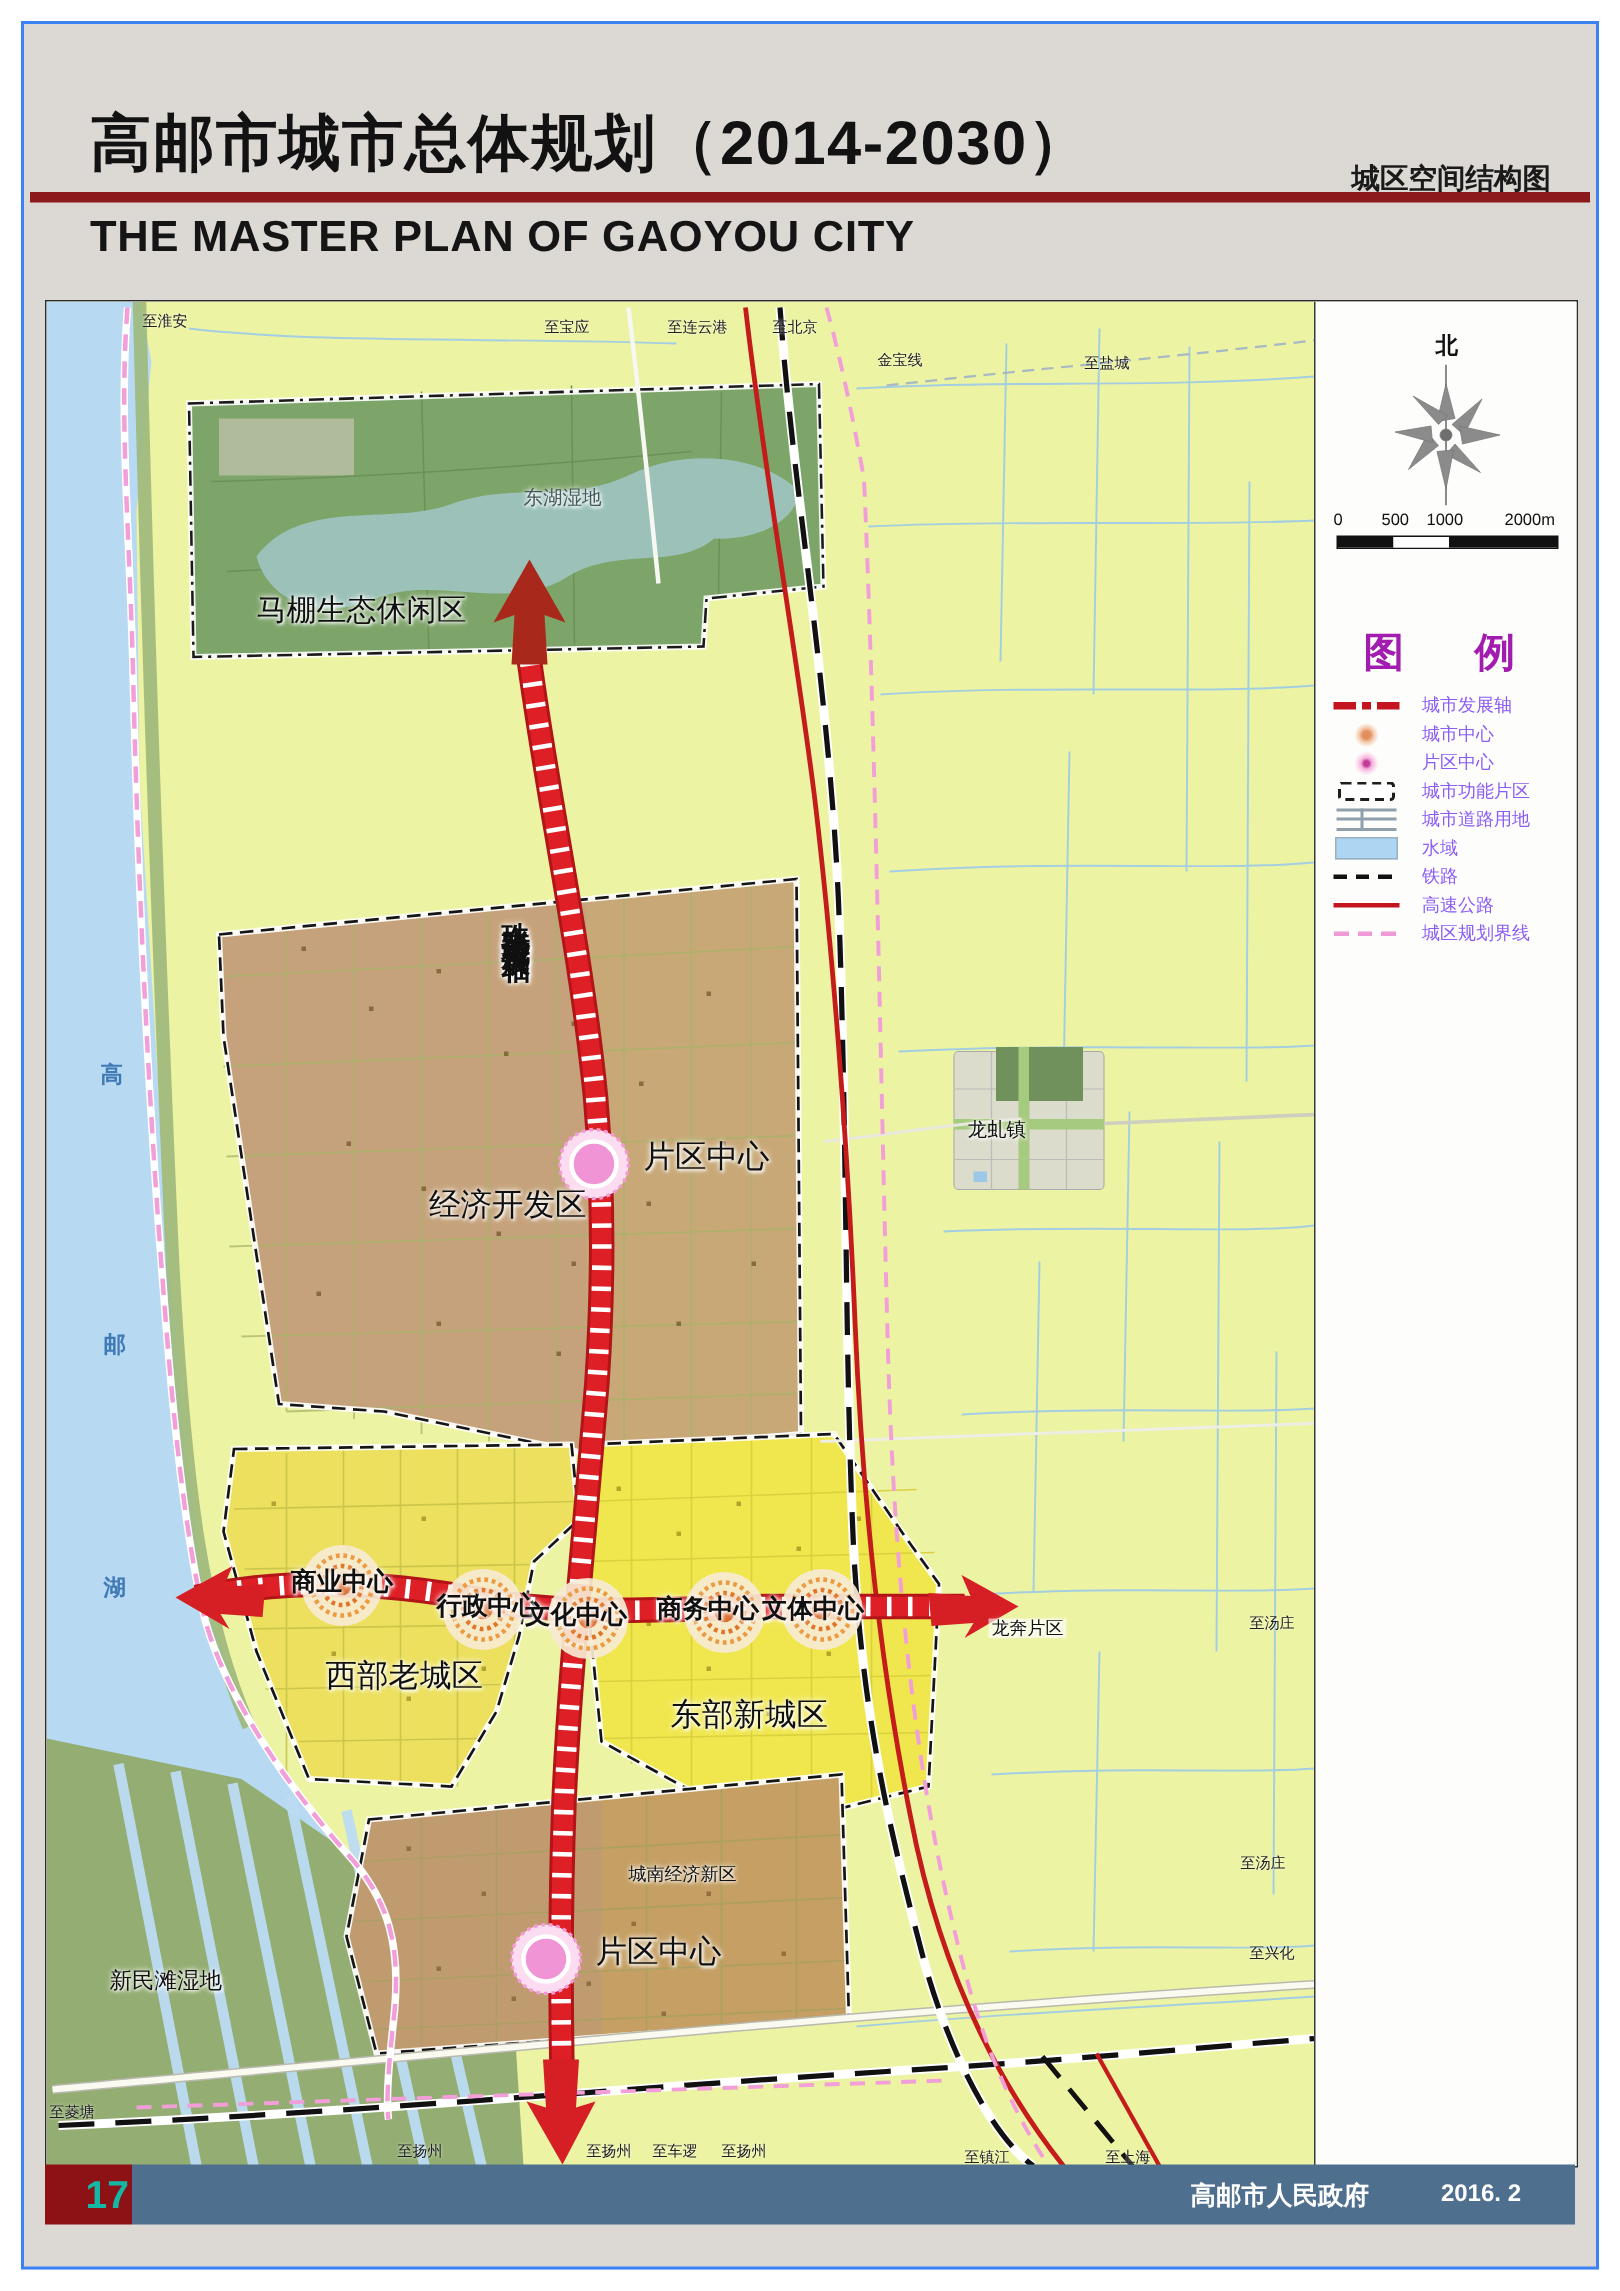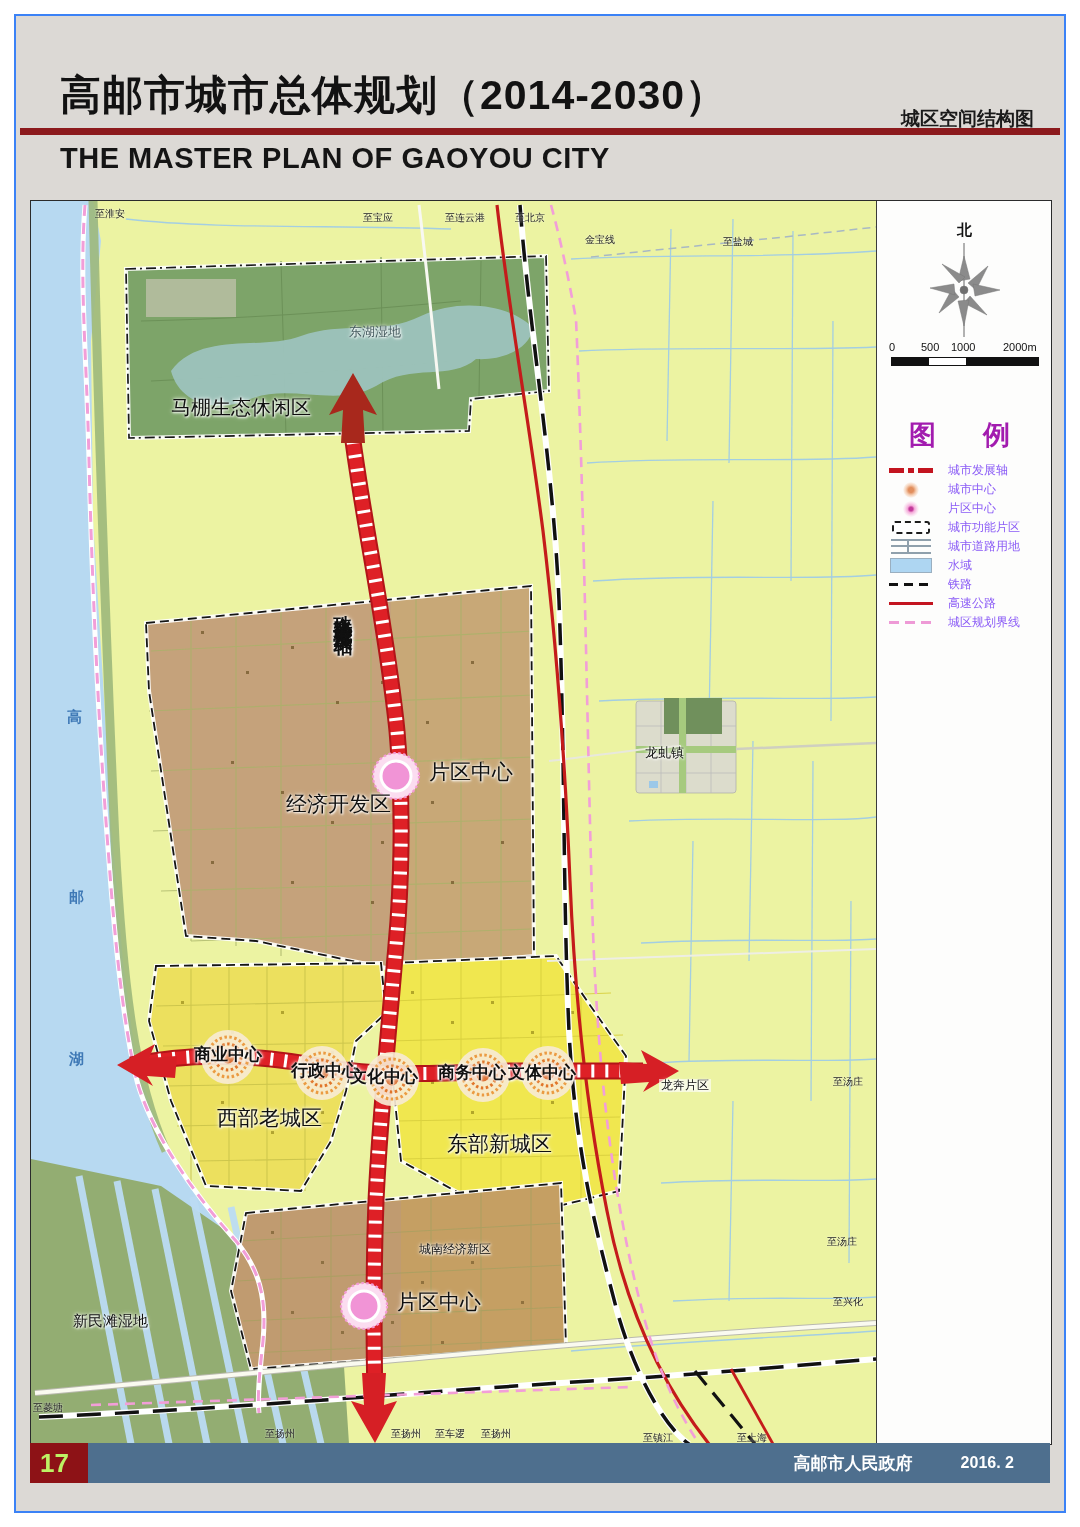--- a/index.html
+++ b/index.html
@@ -48,21 +48,21 @@
   .sw-func-zone i{width:34px;height:9px;border:2px dashed #1d1d1d;border-radius:3px;background:#fff;}
   .sw-road-land i{width:40px;height:11px;border-top:2px solid #8fa0ac;border-bottom:2px solid #8fa0ac;position:relative;}
   .sw-road-land i:before{content:"";position:absolute;left:16px;top:-2px;height:13px;width:2px;background:#8fa0ac;}
   .sw-road-land i:after{content:"";position:absolute;left:0;width:40px;top:4px;height:2px;background:#8fa0ac;}
   .sw-water i{width:40px;height:13px;background:#aed6f2;border:1px solid #9aafc0;}
   .sw-railway i{width:44px;height:3.5px;background:repeating-linear-gradient(90deg,#111 0 9px,rgba(0,0,0,0) 9px 15px);}
   .sw-highway i{width:44px;height:3.5px;background:#c3141f;}
   .sw-boundary i{width:44px;height:3px;background:repeating-linear-gradient(90deg,#ee9ad6 0 10px,rgba(0,0,0,0) 10px 16px);}
   
   .footer{position:absolute;left:14px;top:1427px;width:1020px;height:40px;display:flex;}
-  .pagenum{width:58px;background:#8d1216;color:#bef264;font-size:26px;font-weight:bold;display:flex;align-items:center;padding-left:10px;box-sizing:border-box;}
+  .pagenum{width:58px;background:#8d1216;color:#14b8a6;font-size:26px;font-weight:bold;display:flex;align-items:center;padding-left:27px;box-sizing:border-box;}
   .fbar{flex:1;background:#4e6f8e;display:flex;align-items:center;justify-content:flex-end;color:#fff;}
   .fbar .pub{font-size:17px;font-weight:bold;margin-right:48px;}
   .fbar .date{font-size:16px;font-weight:bold;margin-right:36px;}
 </style>
 </head>
 <body>
 
 <div class="page">
 
   <div class="title">高邮市城市总体规划（2014-2030）</div>

